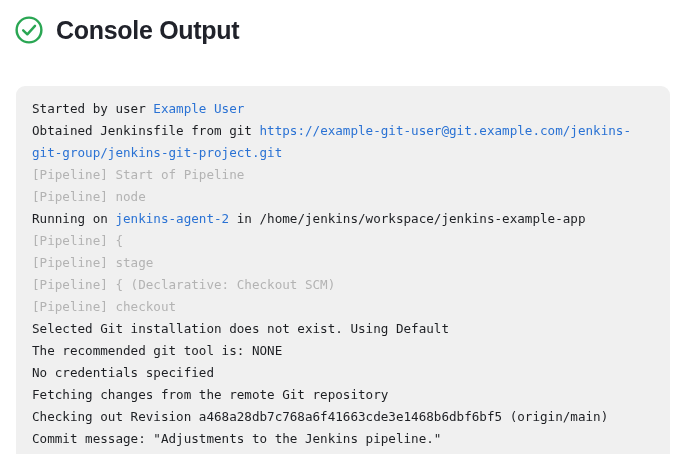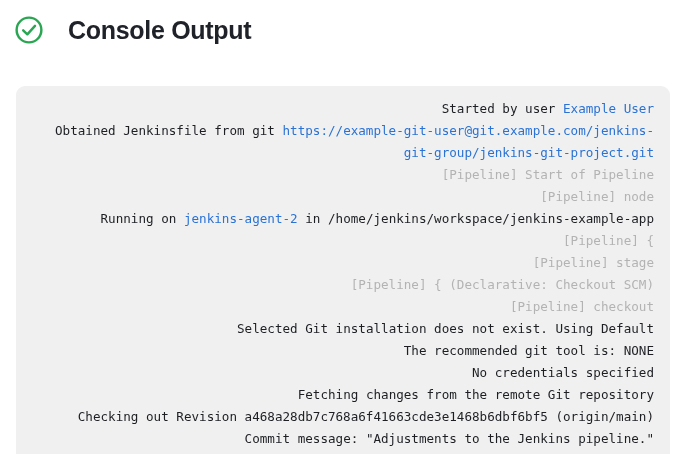--- a/index.html
+++ b/index.html
@@ -12,21 +12,21 @@
     height: 454px;
     overflow: hidden;
     font-family: "Liberation Sans", sans-serif;
     -webkit-font-smoothing: antialiased;
   }
 
   
   .page-header {
     display: flex;
     align-items: center;
-    gap: 24px;
+    gap: 12px;
     padding: 14px 0 0 14px;
     height: 46px;
     box-sizing: border-box;
   }
   .status-icon {
     width: 30px;
     height: 30px;
     flex: 0 0 30px;
     display: block;
   }
@@ -44,21 +44,20 @@
     position: absolute;
     left: 16px;
     top: 86px;
     width: 654px;
     height: 368px;
     box-sizing: border-box;
     background: #f0f0f0;
     border-radius: 9px 9px 0 0;
     padding: 12px 16px 12px 16px;
     overflow: hidden;
-    text-align: right;
   }
   .console-log {
     font-family: "DejaVu Sans Mono", "Liberation Mono", monospace;
     font-size: 12.6px;
     line-height: 22px;
     color: #1d1f23;
     white-space: pre-wrap;
     word-break: break-word;
   }
   .log-line {

